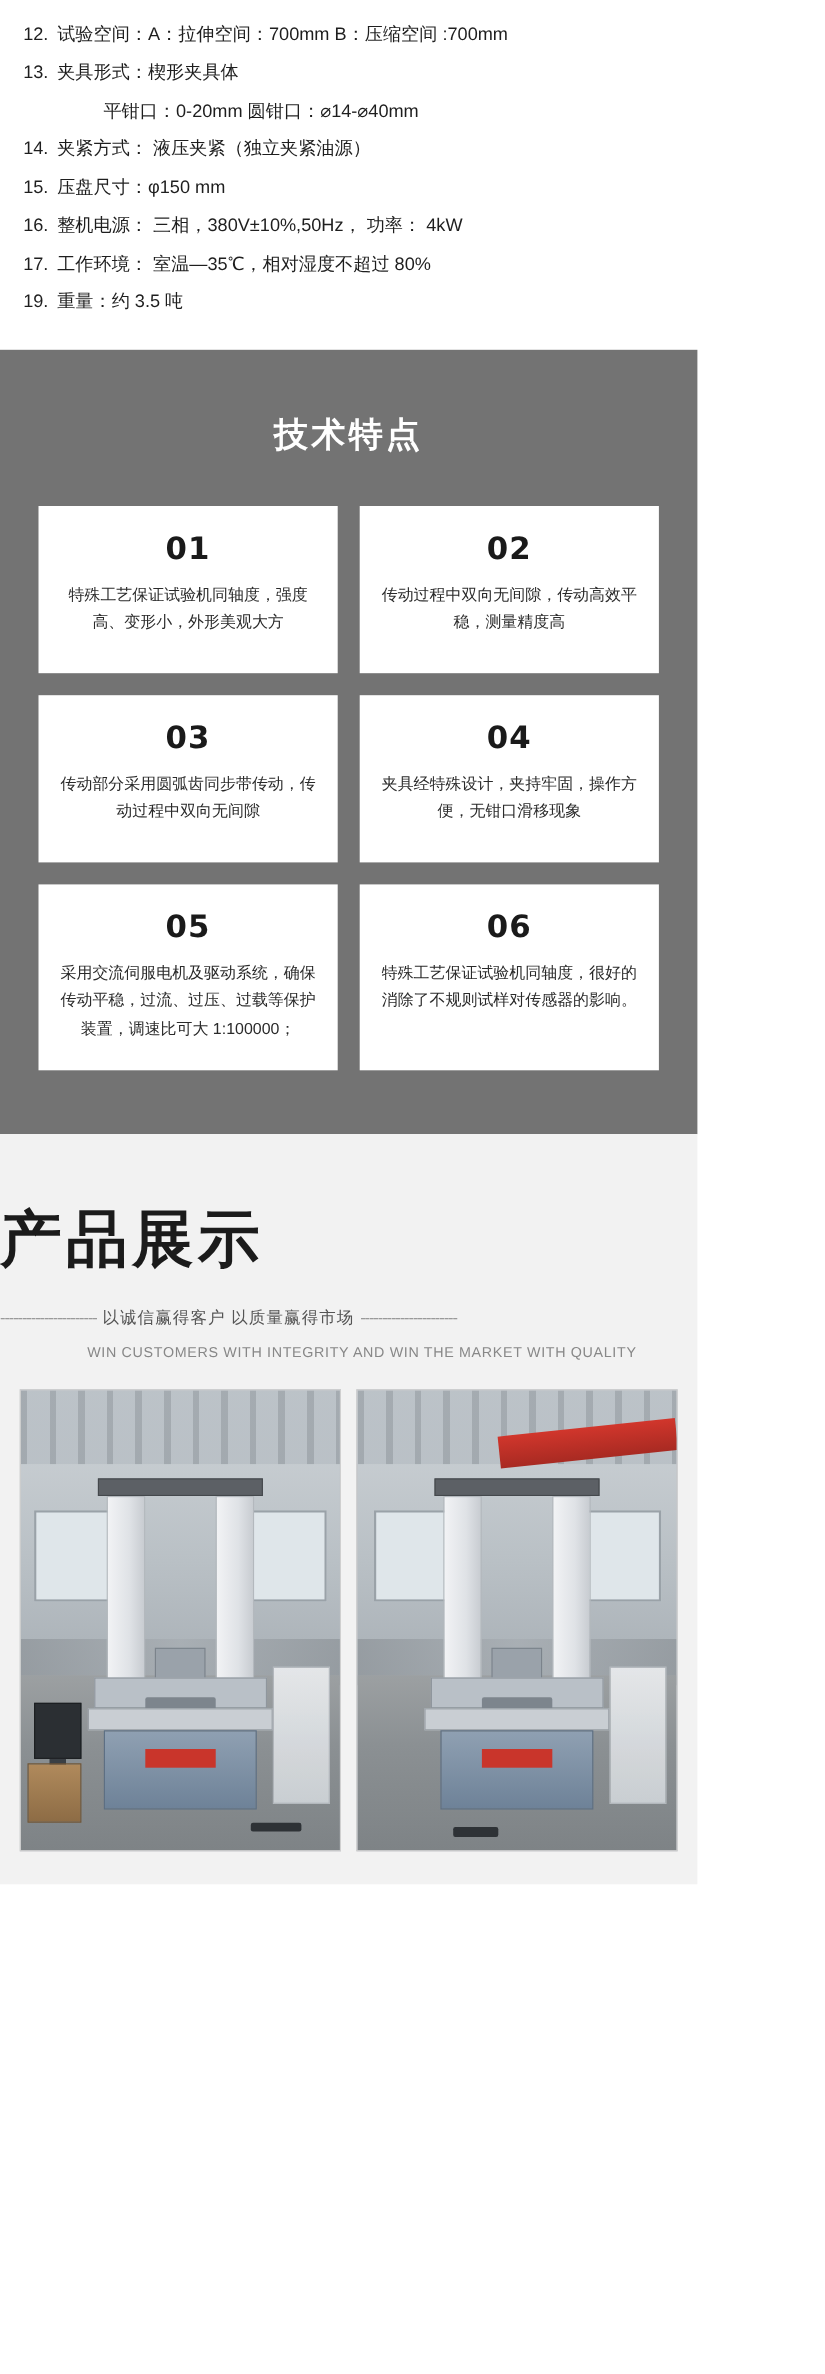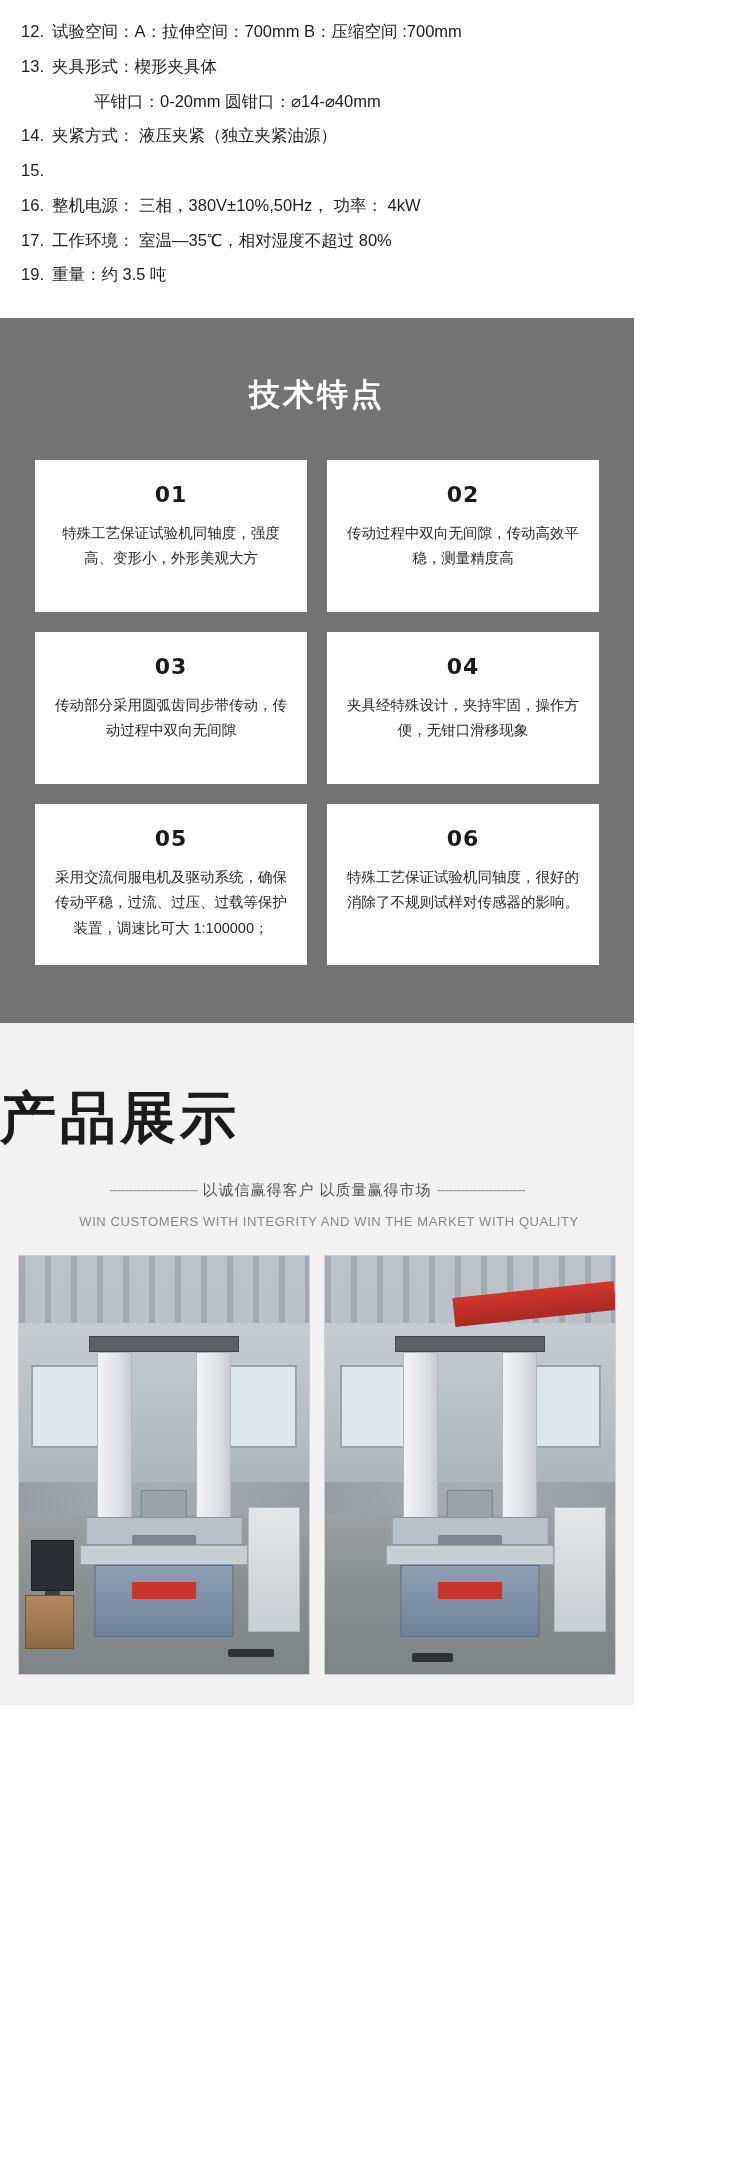--- a/index.html
+++ b/index.html
@@ -58,21 +58,21 @@
   }
   .card {
     background: #ffffff;
     padding: 22px 20px 24px 20px;
     min-height: 152px;
     display: flex;
     flex-direction: column;
     align-items: center;
   }
   .card .num {
-    font-size: 22px;
+    font-size: 28px;
     font-weight: bold;
     color: #1a1a1a;
     letter-spacing: 1px;
     margin-bottom: 14px;
     font-family: "DejaVu Sans", sans-serif;
     text-align: center;
   }
   .card .desc {
     font-size: 14.5px;
     line-height: 1.75;
@@ -86,21 +86,21 @@
     padding: 58px 0 30px 0;
   }
   .showcase h2 {
     text-align: left;
     font-size: 56px;
     font-weight: bold;
     color: #1b1b1b;
     letter-spacing: 4px;
   }
   .sub-cn {
-    text-align: center;
+    text-align: left;
     font-size: 15px;
     color: #555;
     margin-top: 24px;
     letter-spacing: 1px;
     white-space: nowrap;
     overflow: hidden;
   }
   .sub-cn .dash { color: #9a9a9a; letter-spacing: -1px; }
   .sub-en {
     text-align: center;
@@ -244,20 +244,21 @@
     <div class="spec-row indent">
       <span class="spec-num"></span>
       <span class="spec-text">平钳口：0-20mm  圆钳口：⌀14-⌀40mm</span>
     </div>
     <div class="spec-row">
       <span class="spec-num">14.</span>
       <span class="spec-text">夹紧方式： 液压夹紧（独立夹紧油源）</span>
     </div>
     <div class="spec-row">
       <span class="spec-num">15.</span>
+      <span class="spec-text">压盘尺寸：φ150 mm</span>
     </div>
     <div class="spec-row">
       <span class="spec-num">16.</span>
       <span class="spec-text">整机电源： 三相，380V±10%,50Hz， 功率： 4kW</span>
     </div>
     <div class="spec-row">
       <span class="spec-num">17.</span>
       <span class="spec-text">工作环境： 室温—35℃，相对湿度不超过 80%</span>
     </div>
     <div class="spec-row">

